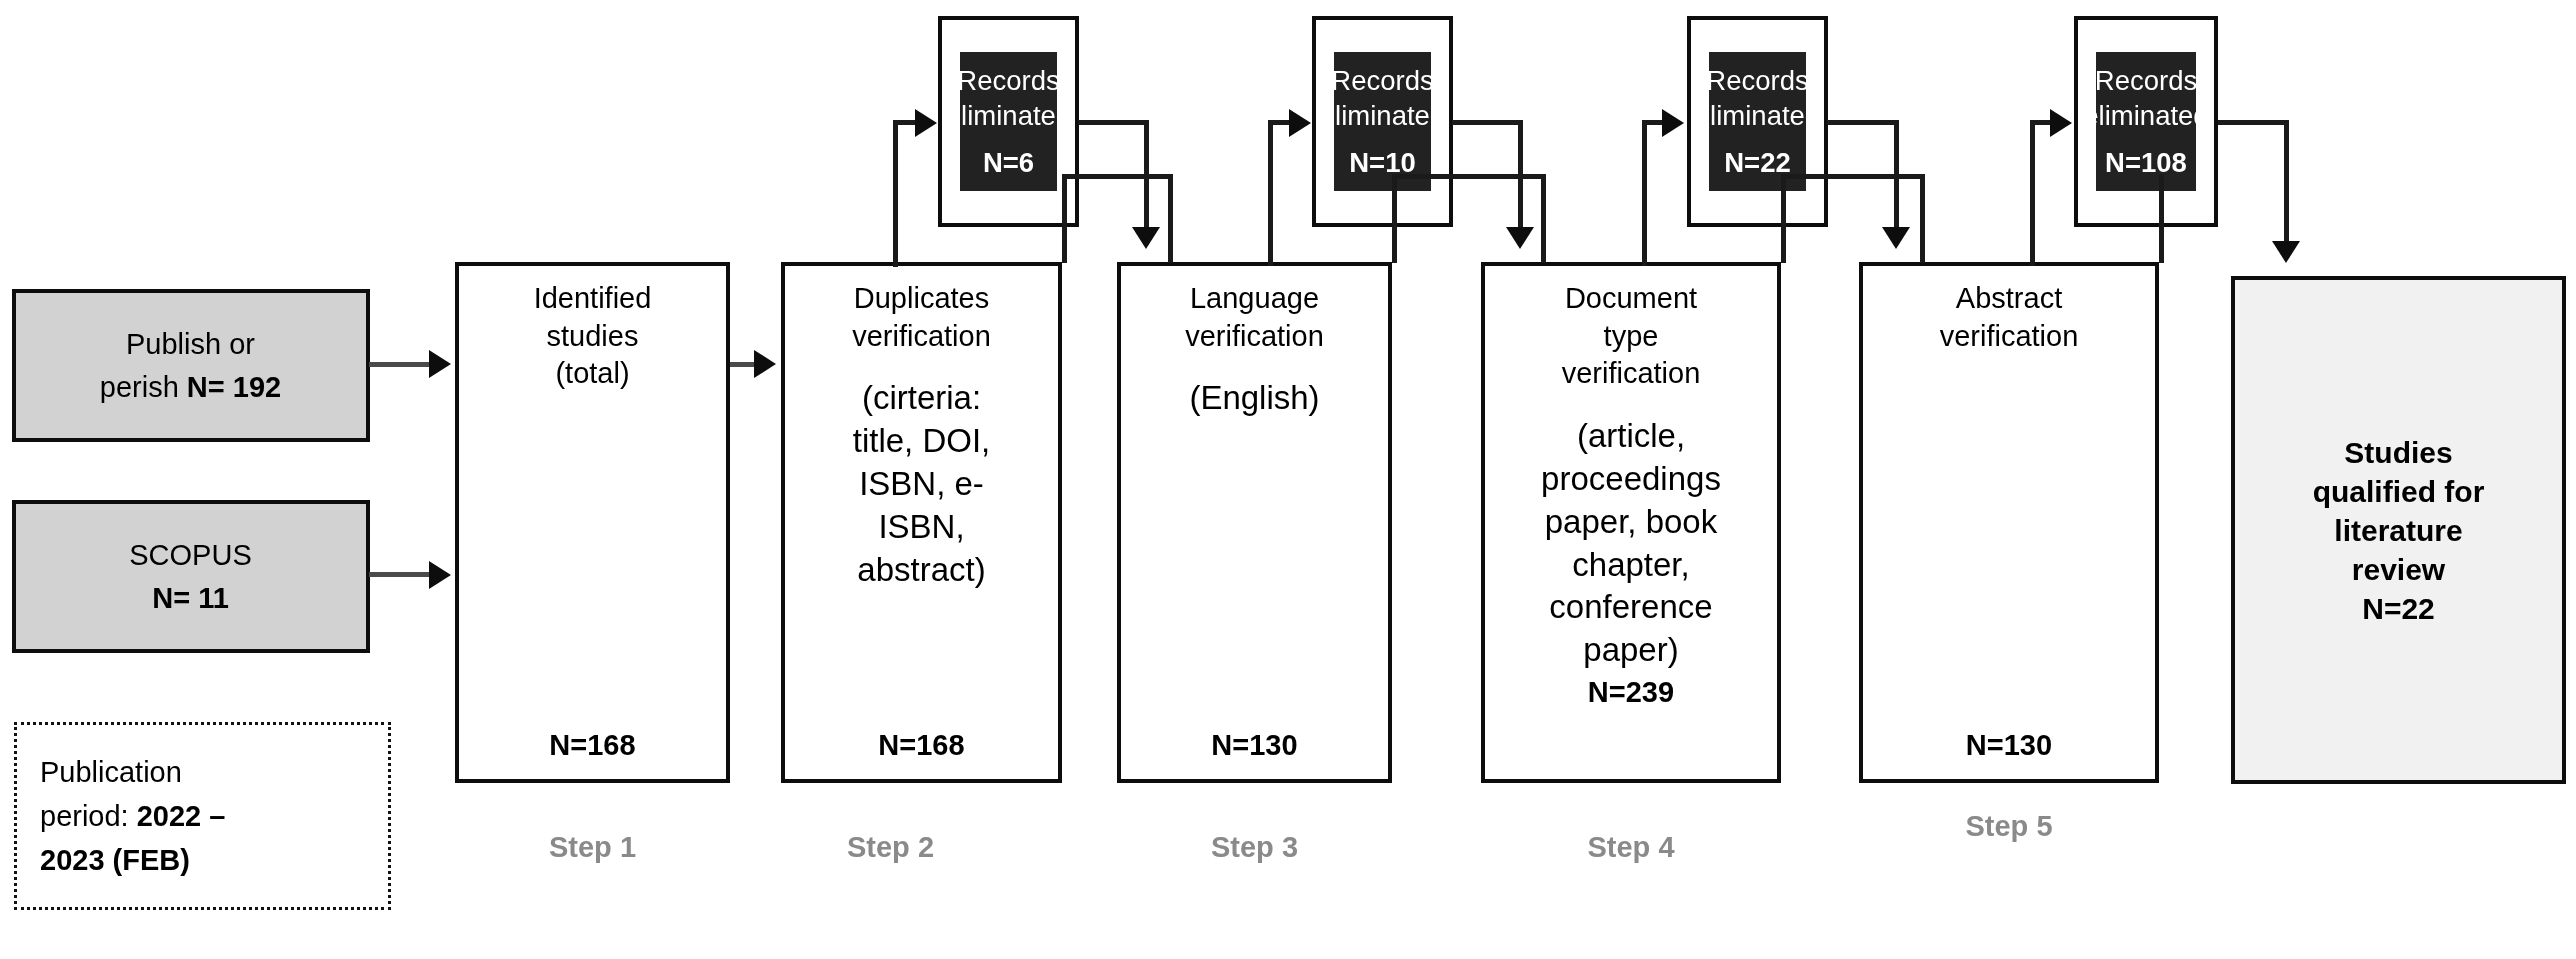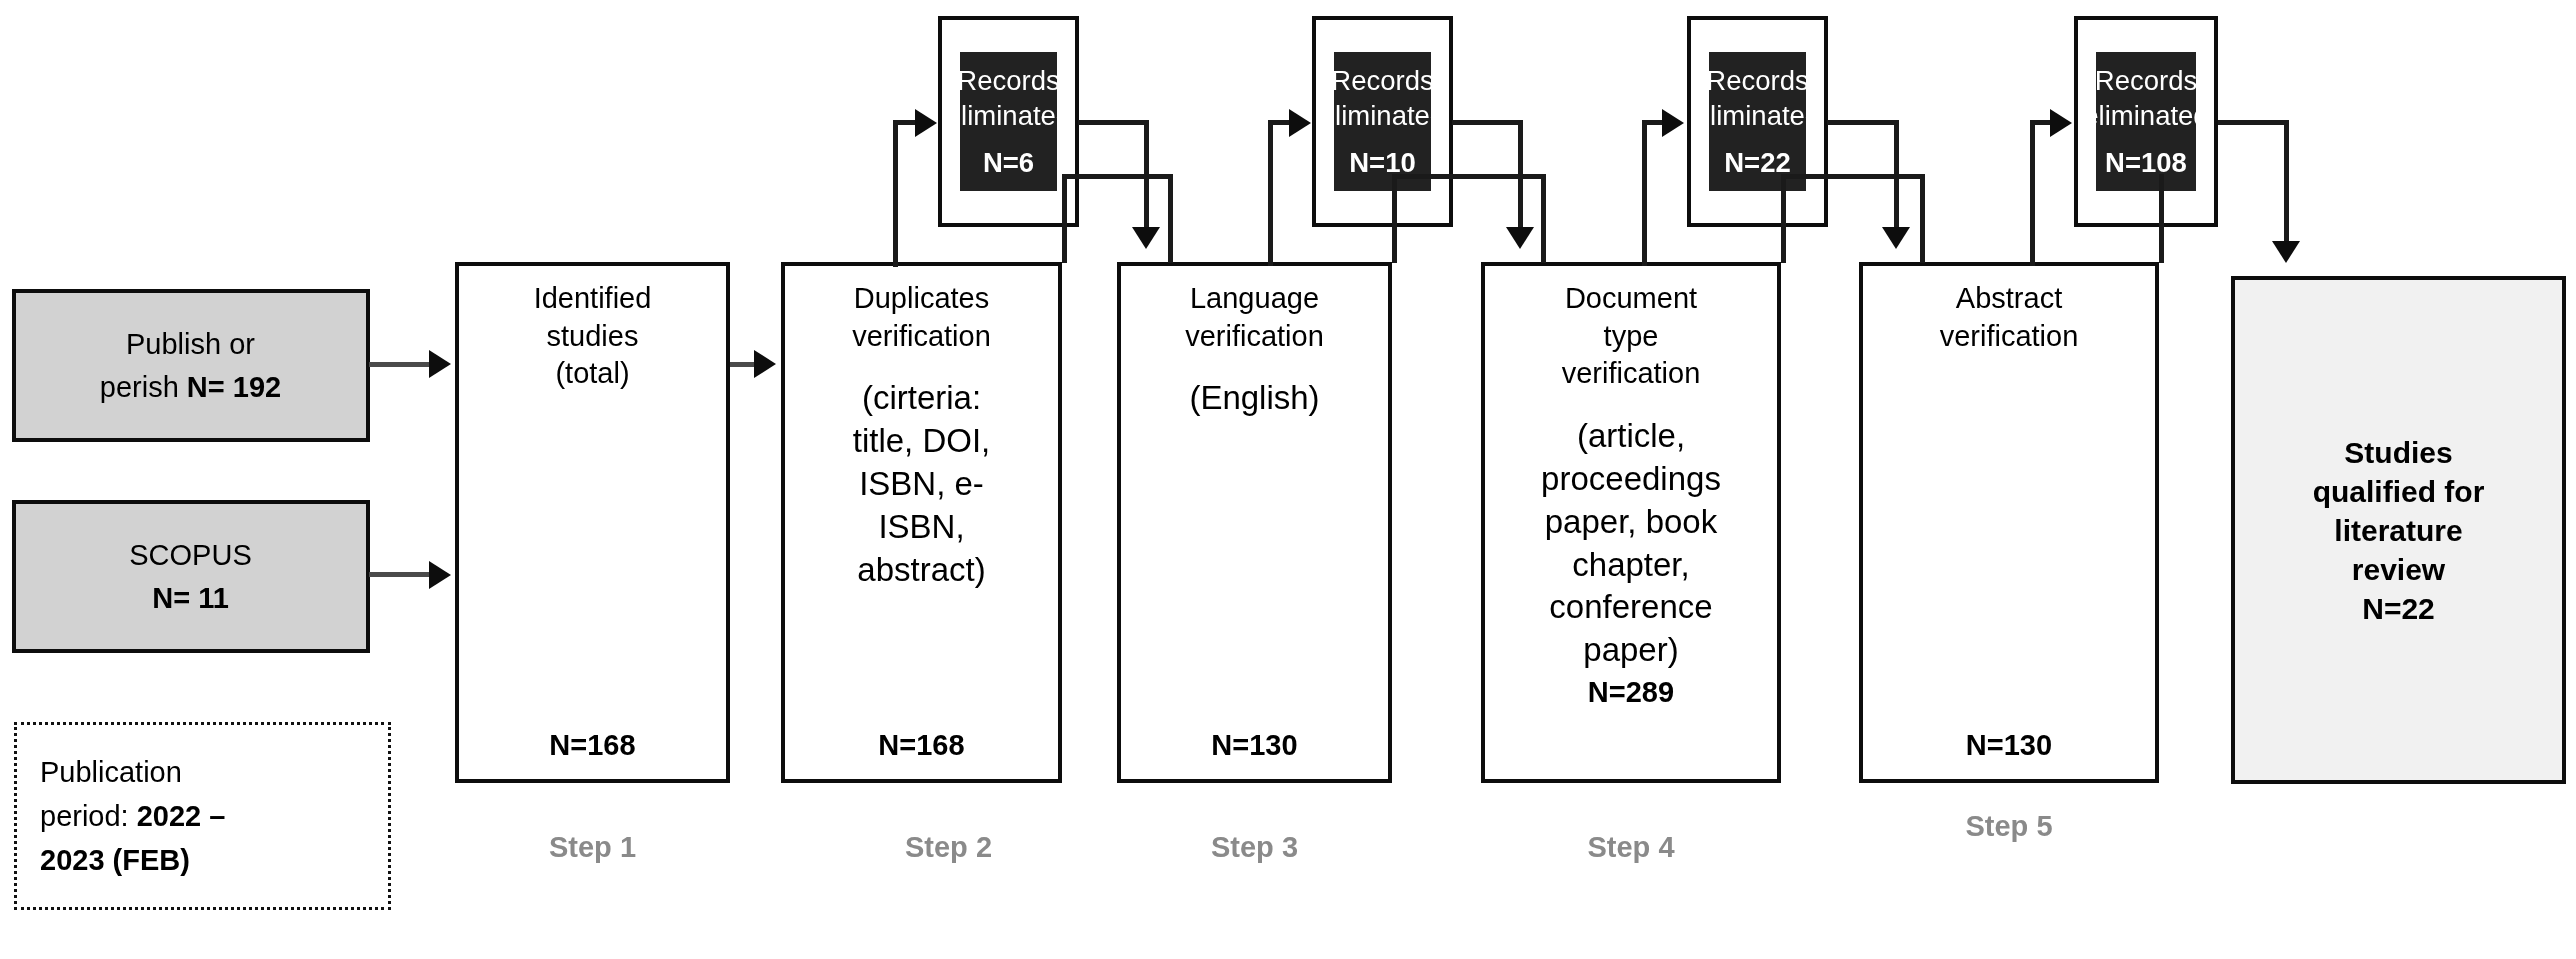--- a/index.html
+++ b/index.html
@@ -196,21 +196,21 @@
 
   <div class="box step-box" style="left:1117px; top:262px; width:275px; height:521px;">
     <div class="step-title">Language<br>verification</div>
     <div class="step-sub">(English)</div>
     <div class="step-n">N=130</div>
   </div>
 
   <div class="box step-box" style="left:1481px; top:262px; width:300px; height:521px;">
     <div class="step-title">Document<br>type<br>verification</div>
     <div class="step-sub">(article,<br>proceedings<br>paper, book<br>chapter,<br>conference<br>paper)</div>
-    <div class="step-n tight">N=289</div>
+    <div class="step-n tight">N=239</div>
   </div>
 
   <div class="box step-box" style="left:1859px; top:262px; width:300px; height:521px;">
     <div class="step-title">Abstract<br>verification</div>
     <div class="step-n">N=130</div>
   </div>
 
   <div class="box final-box" style="left:2231px; top:276px; width:335px; height:508px;">
     <div class="final-title">Studies<br>qualified for<br>literature<br>review</div>
     <div class="final-n">N=22</div>
@@ -242,21 +242,21 @@
 
   <div class="elim-outer" style="left:2074px; top:16px; width:144px; height:211px;">
     <div class="elim-inner">
       <div class="elim-line">Records</div>
       <div class="elim-line">eliminated</div>
       <div class="elim-line n">N=108</div>
     </div>
   </div>
 
   <div class="step-caption" style="left:455px; top:831px; width:275px;">Step 1</div>
-  <div class="step-caption" style="left:808px; top:831px; width:281px;">Step 2</div>
+  <div class="step-caption" style="left:750px; top:831px; width:281px;">Step 2</div>
   <div class="step-caption" style="left:1117px; top:831px; width:275px;">Step 3</div>
   <div class="step-caption" style="left:1481px; top:831px; width:300px;">Step 4</div>
   <div class="step-caption" style="left:1859px; top:810px; width:300px;">Step 5</div>
 
   <div class="conn thin" style="left:369px; top:362px; width:64px; height:5.1px;"></div>
   <div class="arrow-r" style="left:429px; top:350px;"></div>
 
   <div class="conn thin" style="left:369px; top:572px; width:64px; height:5.1px;"></div>
   <div class="arrow-r" style="left:429px; top:561px;"></div>
 

